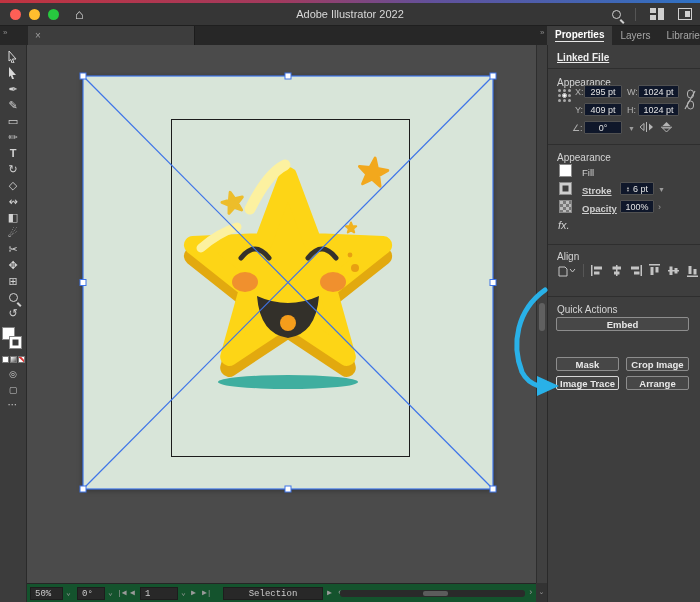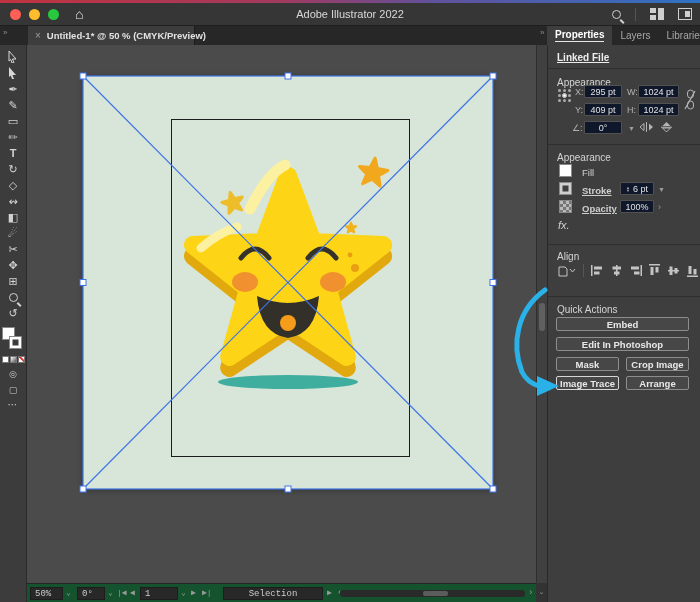--- a/index.html
+++ b/index.html
@@ -137,21 +137,20 @@
         <rect x="0.5" y="0.5" width="13" height="11" fill="none" stroke="#cfcfcf"></rect>
           <rect x="7" y="3" width="5" height="6" fill="#cfcfcf"></rect>
       </svg>
     </div>
   </div>
 
   <div class="tabbar">
     <span class="chev-collapse" style="left:3px">»</span>
     <div class="doc-tab">
       <span class="doc-close">×</span>
-      <span class="doc-label">Untitled-1* @ 50 % (CMYK/Preview)</span>
     </div>
     <span class="chev-collapse" style="left:540px">»</span>
     <div class="panel-tabs">
       <div class="ptab active">
           <span>Properties</span>
         </div>
       <div class="ptab">
           <span>Layers</span>
         </div>
       <div class="ptab">
@@ -365,21 +364,20 @@
             <rect x="2.5" y="2" width="3" height="8"></rect>
             <rect x="7.5" y="5" width="3" height="5.5"></rect>
           </svg>
       </span>
     </div>
     <div class="more-dots" style="top:240px">...</div>
     <div class="p-divider" style="top:251px"></div>
 
     <div class="sec-title" style="top:259px">Quick Actions</div>
     <div class="qbtn" style="left:8px;top:272px;width:133px">Embed</div>
-    <div class="qbtn" style="left:8px;top:292px;width:133px">Edit In Photoshop</div>
     <div class="qbtn" style="left:8px;top:312px;width:63px">Mask</div>
     <div class="qbtn" style="left:78px;top:312px;width:63px">Crop Image</div>
     <div class="qbtn hl" style="left:8px;top:331px;width:63px">Image Trace</div>
     <div class="qbtn" style="left:78px;top:331px;width:63px">Arrange</div>
   </div>
 
   <div class="statusbar">
     <div class="sb-box" style="left:3px;width:33px">50%</div>
     <span class="sb-ic" style="left:39px">⌄</span>
     <div class="sb-box" style="left:50px;width:28px">0°</div>

